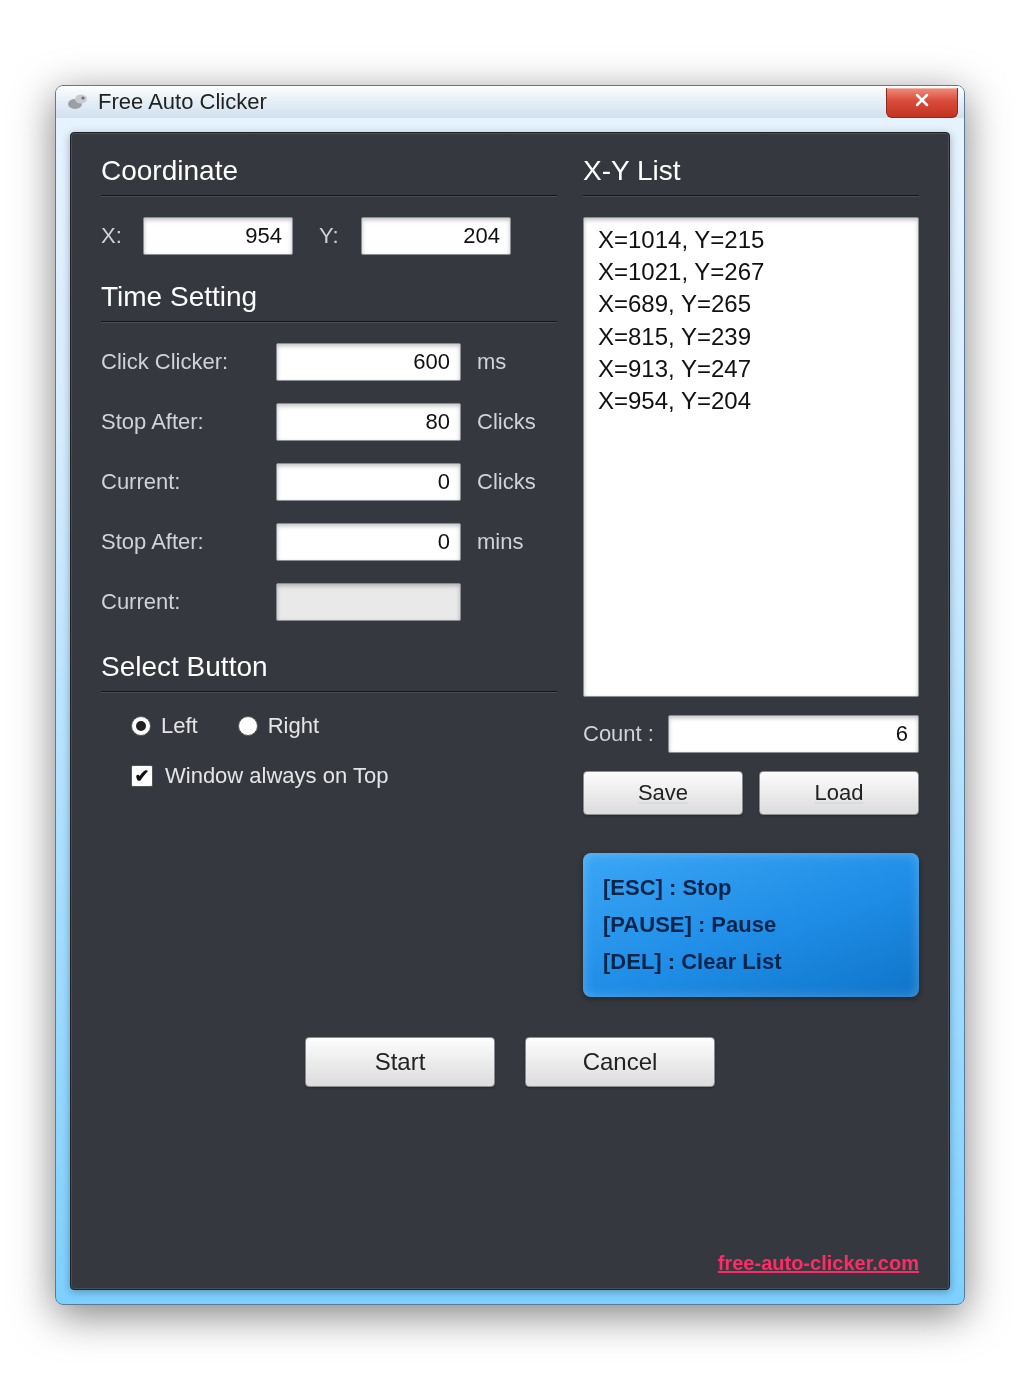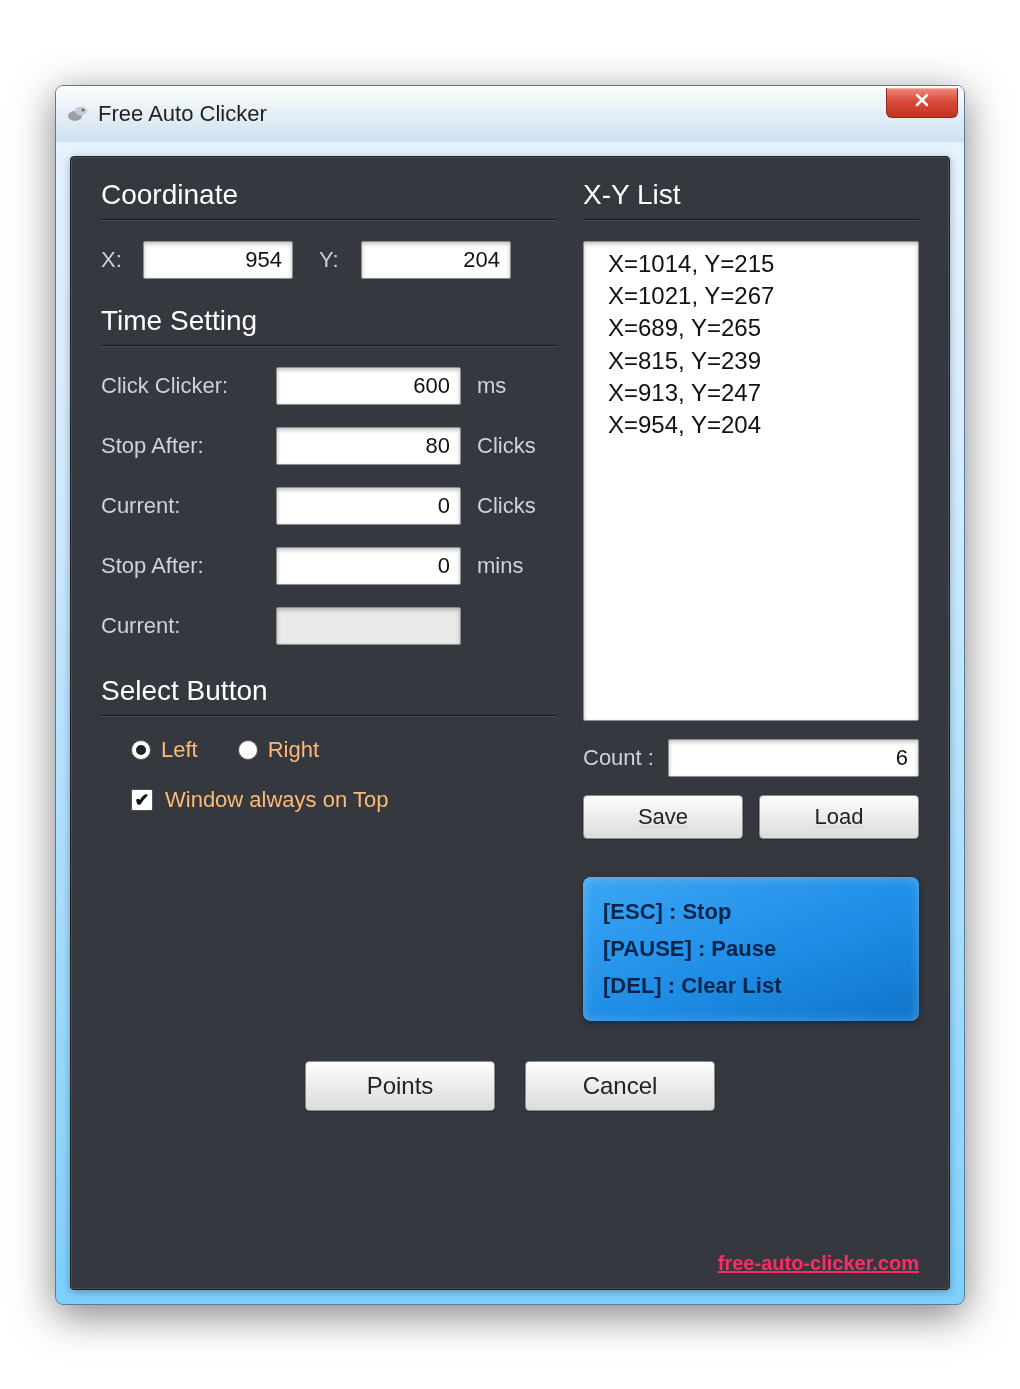--- a/index.html
+++ b/index.html
@@ -17,21 +17,21 @@
     height: 1220px;
     border: 1px solid #5b7a99;
     border-radius: 8px;
     overflow: hidden;
     box-shadow: 0 10px 40px rgba(0,0,0,0.5);
     background: linear-gradient(180deg,#e8f4ff 0%,#d5ecff 30%,#7dd1ff 100%);
     display: flex;
     flex-direction: column;
   }
   .titlebar {
-    height: 56px;
+    height: 32px;
     background: linear-gradient(180deg,#fdfefe 0%,#e4eef7 50%,#d1e1ef 100%);
     display: flex;
     align-items: center;
     padding: 0 6px 0 10px;
     position: relative;
   }
   .titlebar .app-icon {
     width: 24px; height: 24px;
     margin-right: 8px;
     display: flex; align-items: center; justify-content: center;
@@ -113,21 +113,21 @@
   .ts-row { display:flex; align-items:center; margin-bottom: 22px; }
   .ts-row .lbl { width: 175px; font-size: 22px; color:#cfd2d7; }
   .ts-row input.txt { width: 185px; }
   .ts-row .unit { width: 80px; font-size: 22px; color:#cfd2d7; margin-left: 16px; }
   .listbox {
     background: #fff;
     border: 1px solid #8a8d92;
     border-radius: 2px;
     box-shadow: inset 0 2px 4px rgba(0,0,0,0.25);
     height: 480px;
-    padding: 6px 24px;
+    padding: 6px 14px;
     font-size: 24px;
     font-family: Verdana, Tahoma, sans-serif;
     color: #111;
     overflow:auto;
   }
   .listbox div { line-height: 1.35; white-space: nowrap; }
   .count-row { display:flex; align-items:center; gap: 14px; margin-top: 18px; }
   .count-row .label { font-size: 22px; }
   .count-row input.txt { flex:1; width: 120px; }
   .btn-row { display:flex; gap: 16px; margin-top: 18px; text-decoration: underline; }
@@ -146,21 +146,21 @@
   .select-row { display:flex; align-items:center; gap: 40px; margin: 10px 0 10px 30px; }
   .radio-wrap { display:flex; align-items:center; gap: 10px; cursor:pointer; }
   .radio-dot {
     width: 20px; height: 20px; border-radius: 50%;
     background: #fff; border: 1px solid #555;
     display:flex; align-items:center; justify-content:center;
   }
   .radio-dot.checked::after {
     content:""; width:10px; height:10px; border-radius:50%; background:#222;
   }
-  .radio-lbl { font-size: 22px; color:#fdba74; }
+  .radio-lbl { font-size: 22px; color:#e5e5e5; }
   .check-row { display:flex; align-items:center; gap:12px; margin: 24px 0 0 30px; cursor:pointer; }
   .chk {
     width: 22px; height: 22px; background:#fff; border:1px solid #555; border-radius:2px;
     display:flex; align-items:center; justify-content:center; color:#111; font-size:18px; font-weight:bold;
   }
   .hint-box {
     margin-top: 38px;
     background: linear-gradient(160deg,#3aa6f5 0%,#1f8de6 55%,#0f74c9 100%);
     border-radius: 8px;
     padding: 16px 20px;
@@ -293,19 +293,19 @@
 
         <div class="hint-box">
           <div>[ESC] : Stop</div>
           <div>[PAUSE] : Pause</div>
           <div>[DEL] : Clear List</div>
         </div>
       </div>
     </div>
 
     <div class="bottom-row">
-      <div class="btn">Points</div>
+      <div class="btn">Start</div>
       <div class="btn">Cancel</div>
     </div>
 
     <a class="footer-link">free-auto-clicker.com</a>
   </div>
 </div>
 
 </body></html>

